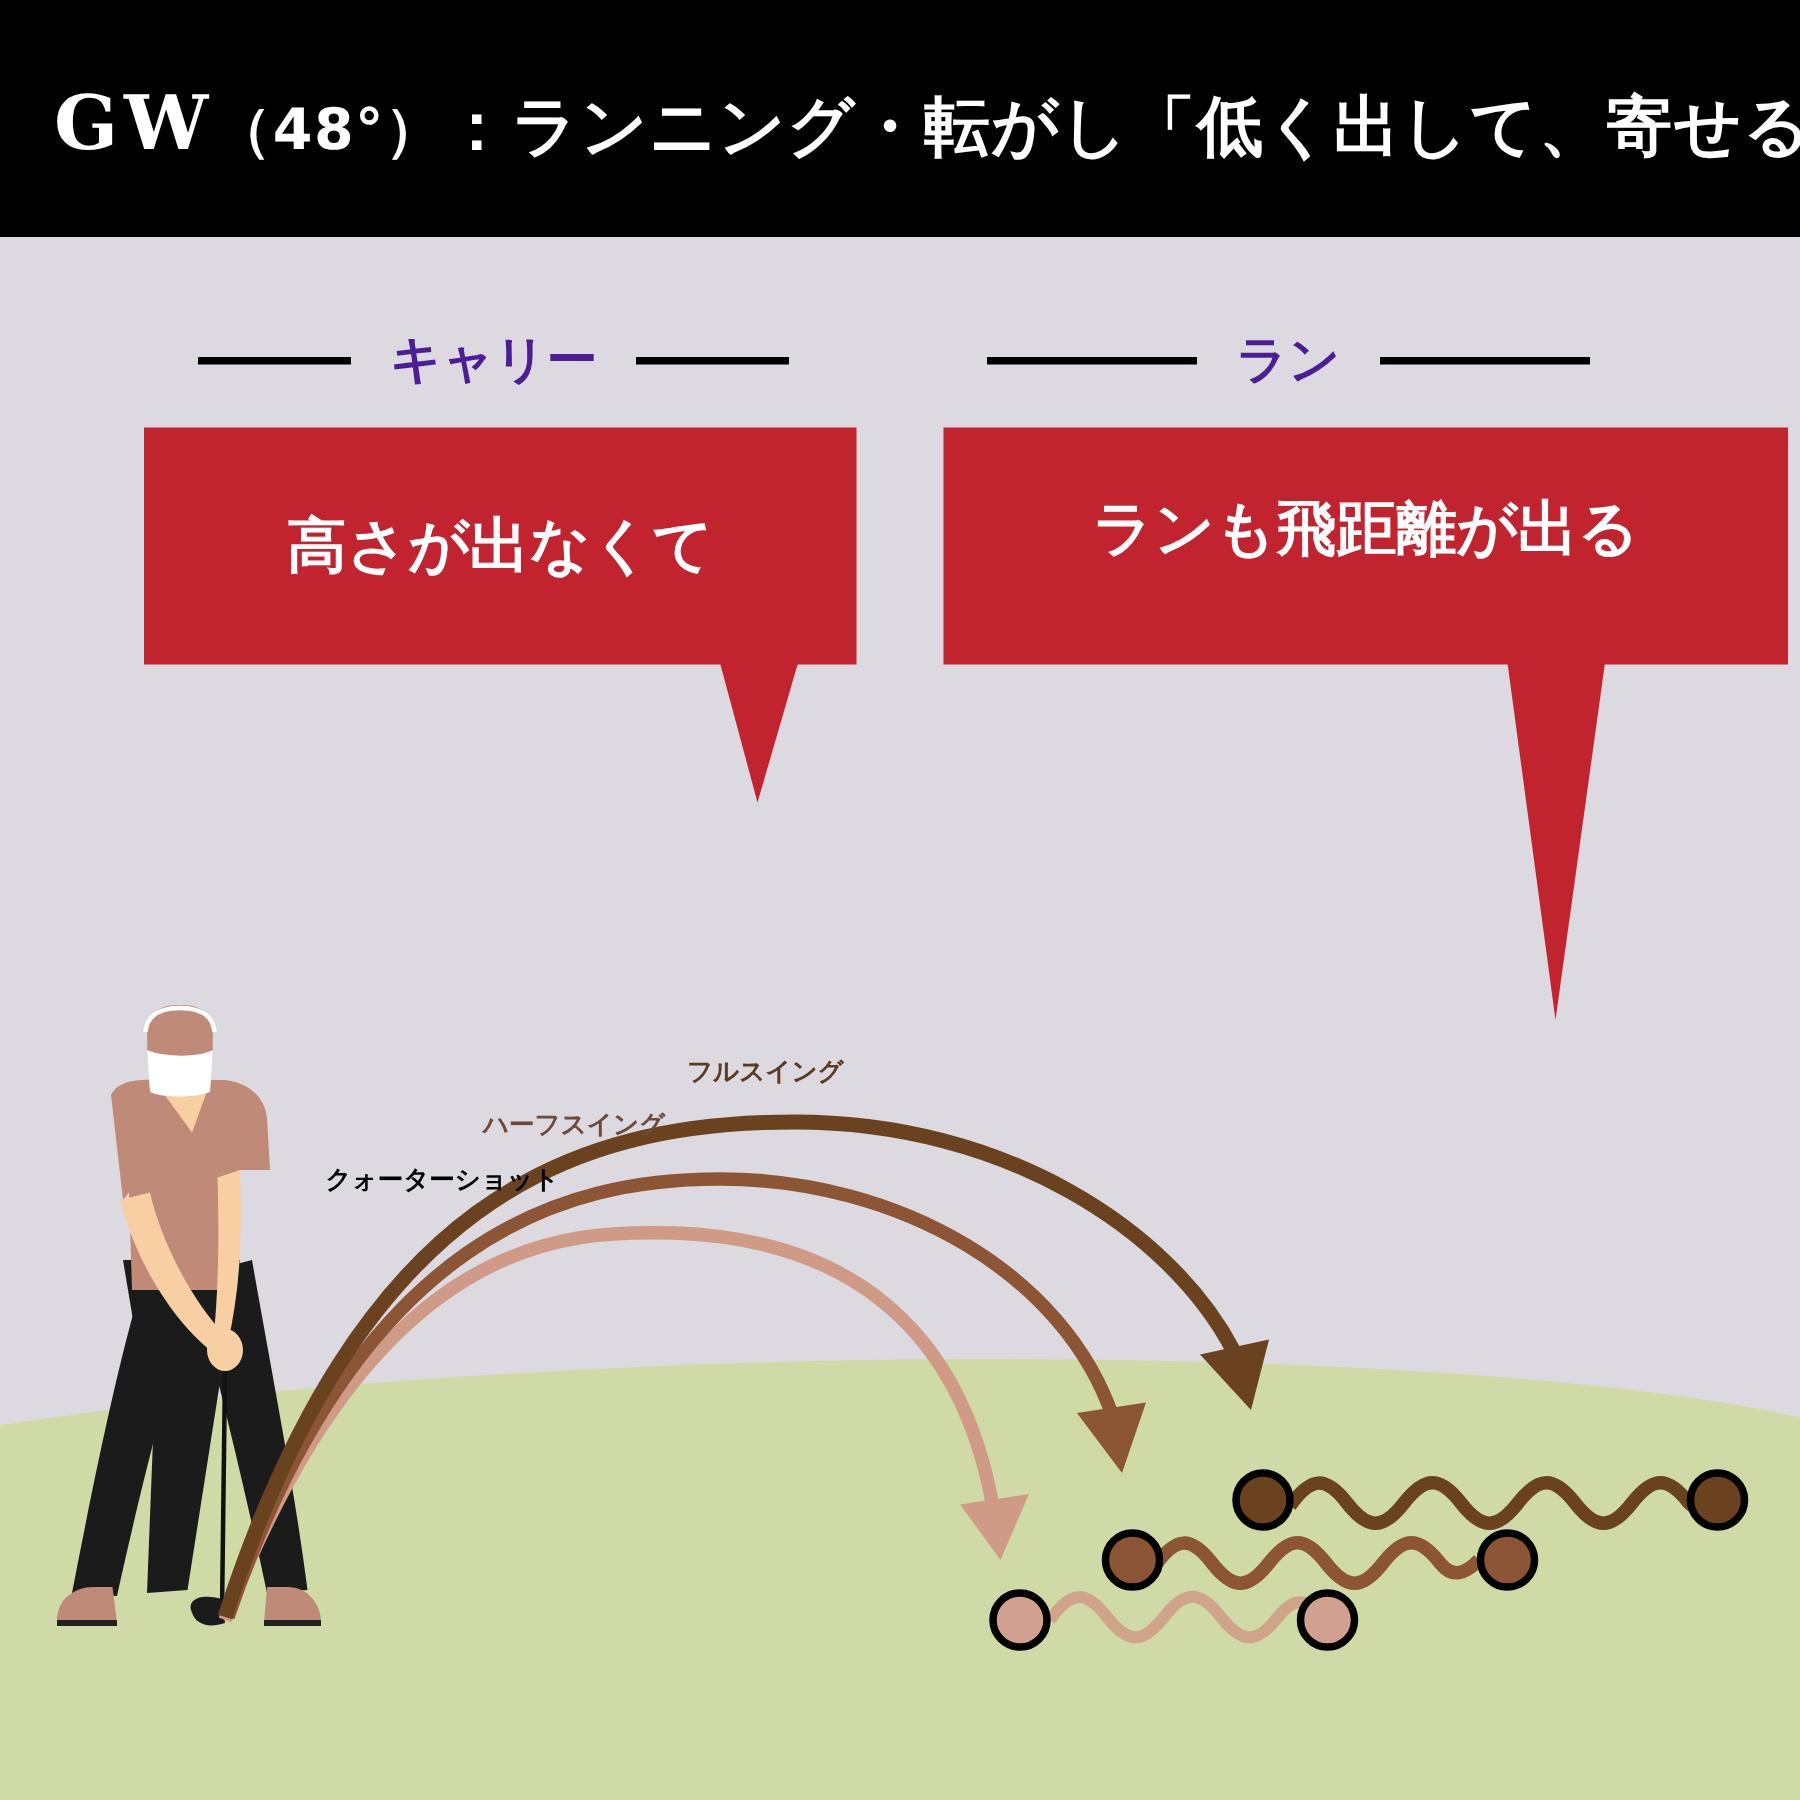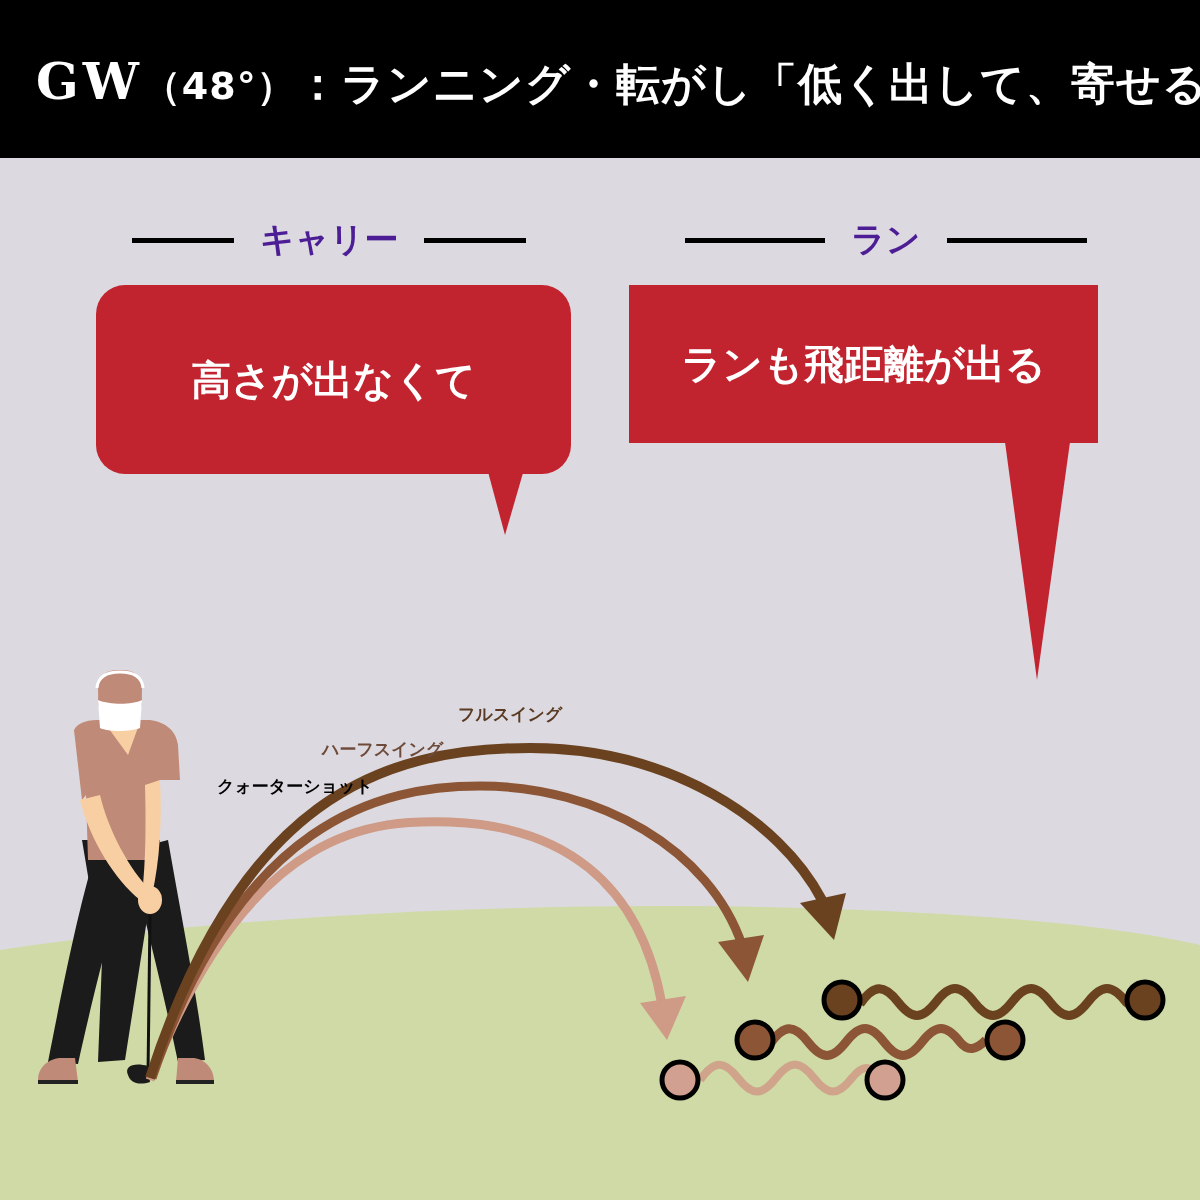--- a/index.html
+++ b/index.html
@@ -84,29 +84,29 @@
   <circle cx="842" cy="1000" r="18" fill="#6b4220" stroke="#000" stroke-width="5"></circle>
   <circle cx="1145" cy="1000" r="18" fill="#6b4220" stroke="#000" stroke-width="5"></circle>
 </svg>
 
 <div class="section-label" style="left:132px;">
   <div class="line" style="width:102px;"></div>
   <div class="txt">キャリー</div>
   <div class="line" style="width:102px;"></div>
 </div>
 
-<div class="section-label" style="left:685px;justify-content:center;">
+<div class="section-label" style="left:658px;justify-content:center;">
   <div class="line" style="width:140px;"></div>
   <div class="txt">ラン</div>
   <div class="line" style="width:140px;"></div>
 </div>
 
-<div class="bubble-box" style="left:96px; top:285px; width:475px; height:189px; font-size:40px; line-height:54px;border-radius:29px;">
+<div class="bubble-box" style="left:96px; top:285px; width:475px; height:158px; font-size:40px; line-height:54px;">
   <span>高さが出なくて</span>
 </div>
 
-<div class="bubble-box" style="left:629px; top:285px; width:469px; height:158px; font-size:40px; justify-content:flex-start; padding-top:52px; box-sizing:border-box;">
+<div class="bubble-box" style="left:629px; top:285px; width:563px; height:158px; font-size:40px; justify-content:flex-start; padding-top:40px; box-sizing:border-box;">
   <span>ランも飛距離が出る</span>
 </div>
 
 <div class="traj-label" style="left:458px; top:703px; color:#5a3a22;text-align:center;">フルスイング</div>
 <div class="traj-label" style="left:322px; top:738px; color:#6e4a3a;">ハーフスイング</div>
 <div class="traj-label" style="left:217px; top:775px; color:#000000;">クォーターショット</div>
 
 </body></html>

